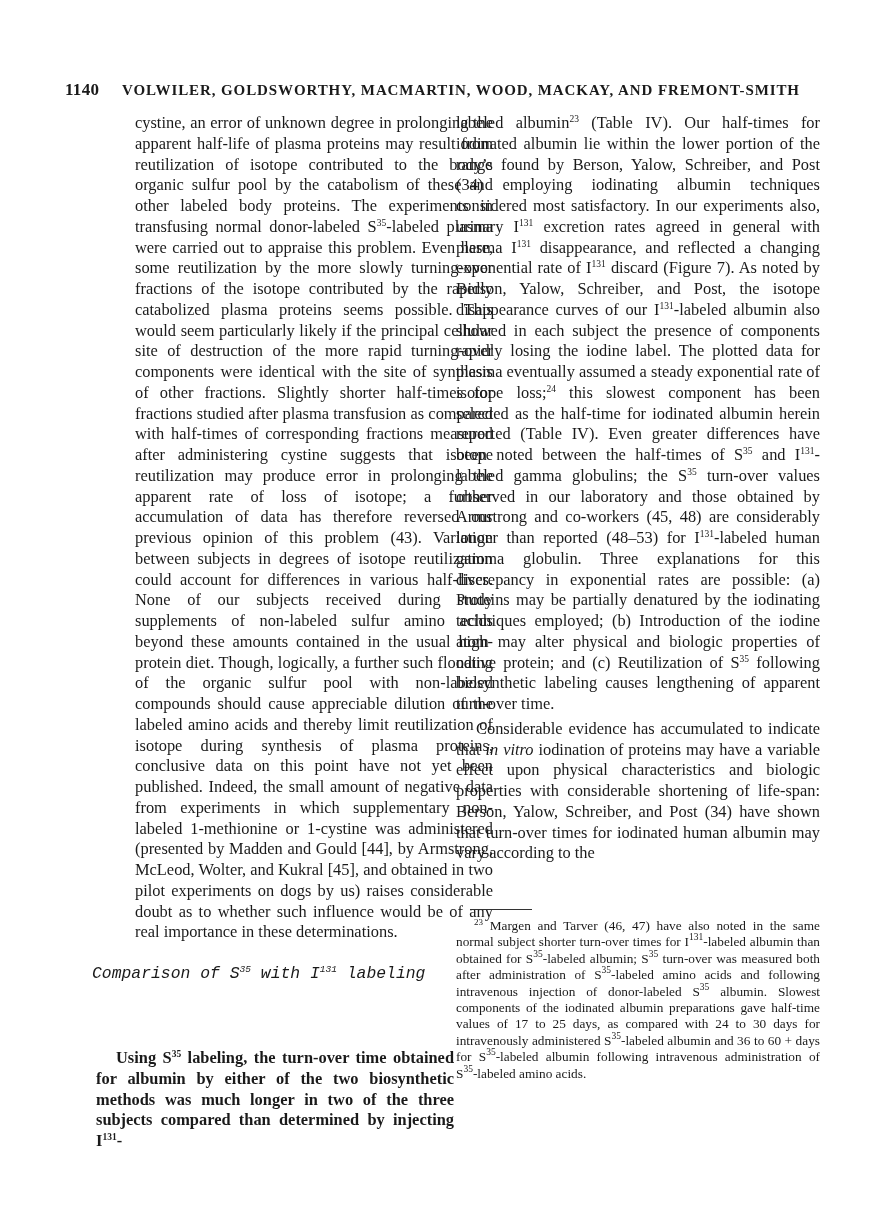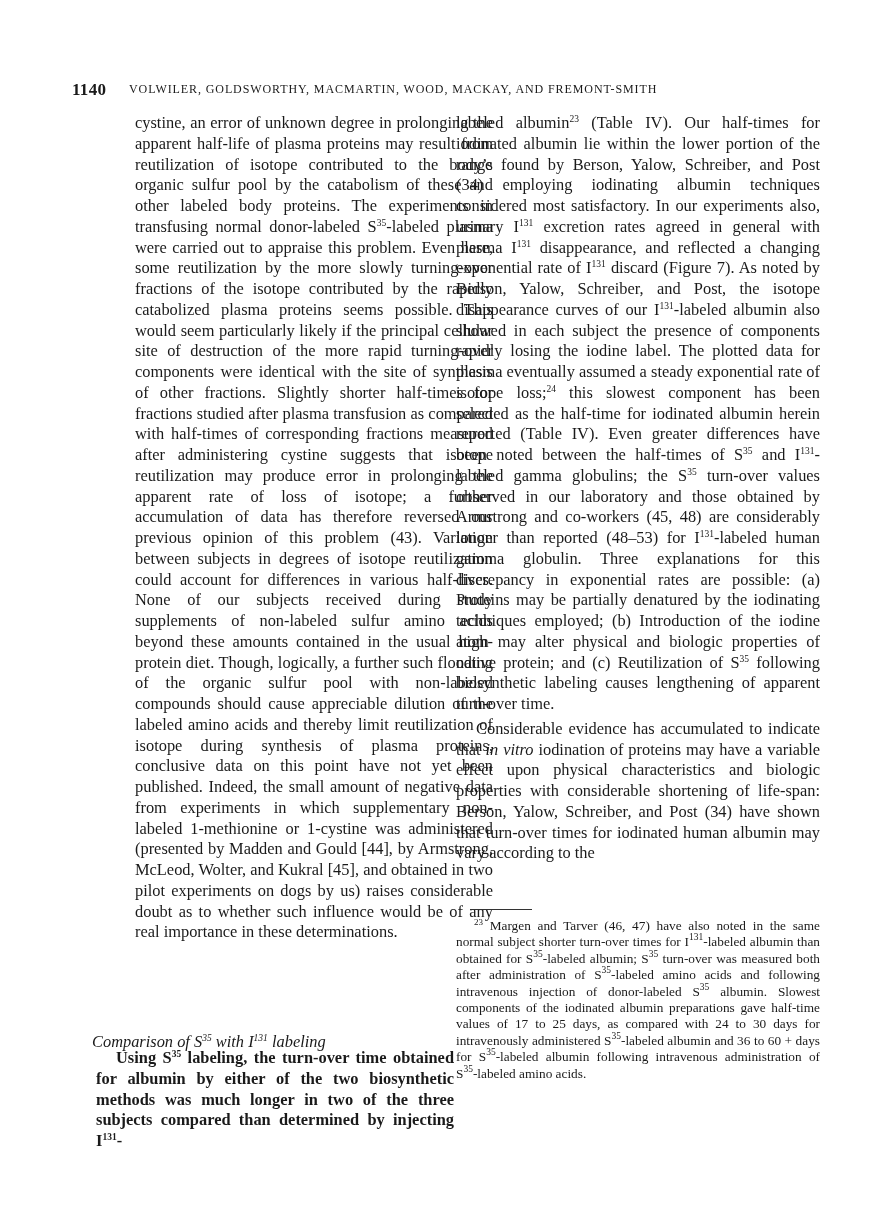--- a/index.html
+++ b/index.html
@@ -11,40 +11,40 @@
       width: 890px;
       height: 1209px;
       position: relative;
       overflow: hidden;
       font-family: "Liberation Serif", "DejaVu Serif", serif;
       color: #1a1a1a;
     }
     .running-head {
       position: absolute;
       top: 80px;
-      left: 72px;
+      left: 65px;
       width: 780px;
       height: 24px;
       font-size: 15.5px;
       white-space: nowrap;
     }
     .page-number {
       position: absolute;
       left: 0;
       top: 0;
       font-weight: bold;
       font-size: 17px;
       letter-spacing: 0.3px;
     }
     .head-authors {
       position: absolute;
       left: 57px;
       top: 2px;
-      font-size: 12px;
-      font-weight: normal;
+      font-size: 15px;
+      font-weight: bold;
       letter-spacing: 0.9px;
       font-variant: small-caps;
       text-transform: uppercase;
     }
     .column {
       position: absolute;
       top: 113px;
       font-size: 16.4px;
       line-height: 20.75px;
       text-align: justify;
@@ -70,25 +70,26 @@
     }
     p {
       margin: 0;
     }
     .indent {
       text-indent: 20px;
     }
     .section-heading {
       position: absolute;
       left: 92px;
-      top: 1032px;
+      top: 964px;
       width: 358px;
       font-style: italic;
       font-size: 16.4px;
       line-height: 20px;
+      font-family: Liberation Mono, monospace;
     }
     sup {
       font-size: 9.5px;
       line-height: 0;
       vertical-align: 6px;
     }
     .fn-rule {
       position: absolute;
       left: 470px;
       top: 909px;

